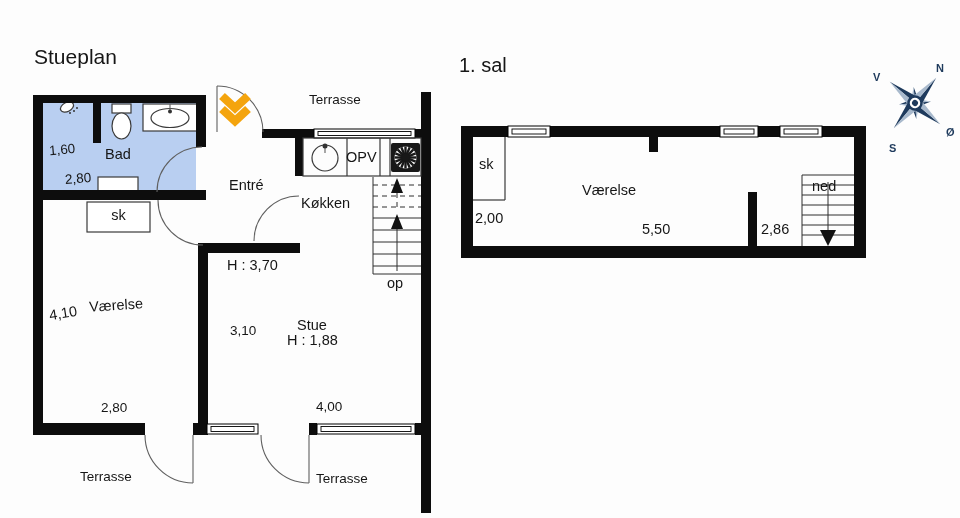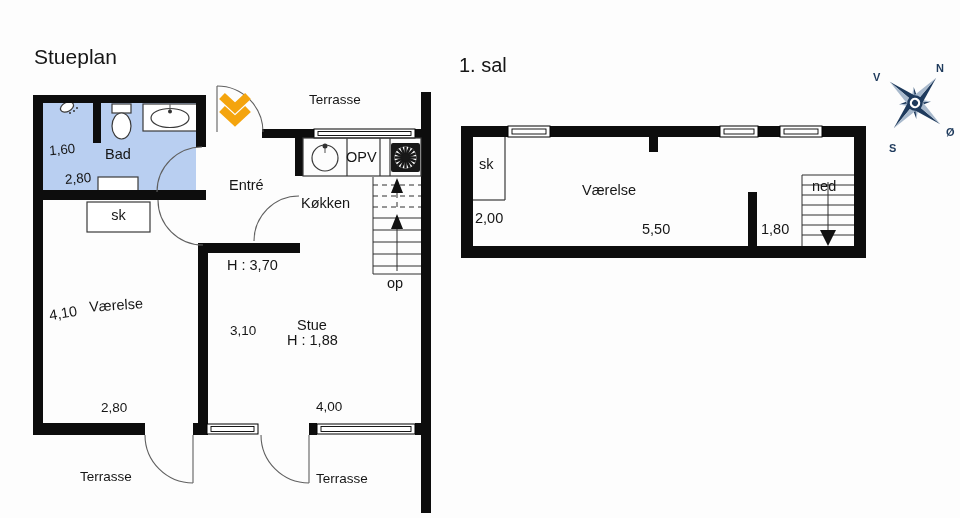--- a/index.html
+++ b/index.html
@@ -258,15 +258,15 @@
   <div class="lbl s13" style="left:101px;top:401px;">2,80</div>
   <div class="lbl s13" style="left:316px;top:400px;">4,00</div>
   <div class="lbl s13" style="left:80px;top:470px;">Terrasse</div>
   <div class="lbl s13" style="left:316px;top:472px;">Terrasse</div>
 
   <div class="lbl s14" style="left:479px;top:157px;">sk</div>
   <div class="lbl s14" style="left:582px;top:183px;">Værelse</div>
   <div class="lbl s14" style="left:812px;top:153px;margin-top:26px;">ned</div>
   <div class="lbl s14" style="left:475px;top:211px;">2,00</div>
   <div class="lbl s14" style="left:626px;top:222px;margin-left:16px;">5,50</div>
-  <div class="lbl s14" style="left:761px;top:222px;">1,80</div>
+  <div class="lbl s14" style="left:761px;top:222px;">2,86</div>
 
 </div>
 
 </body></html>

